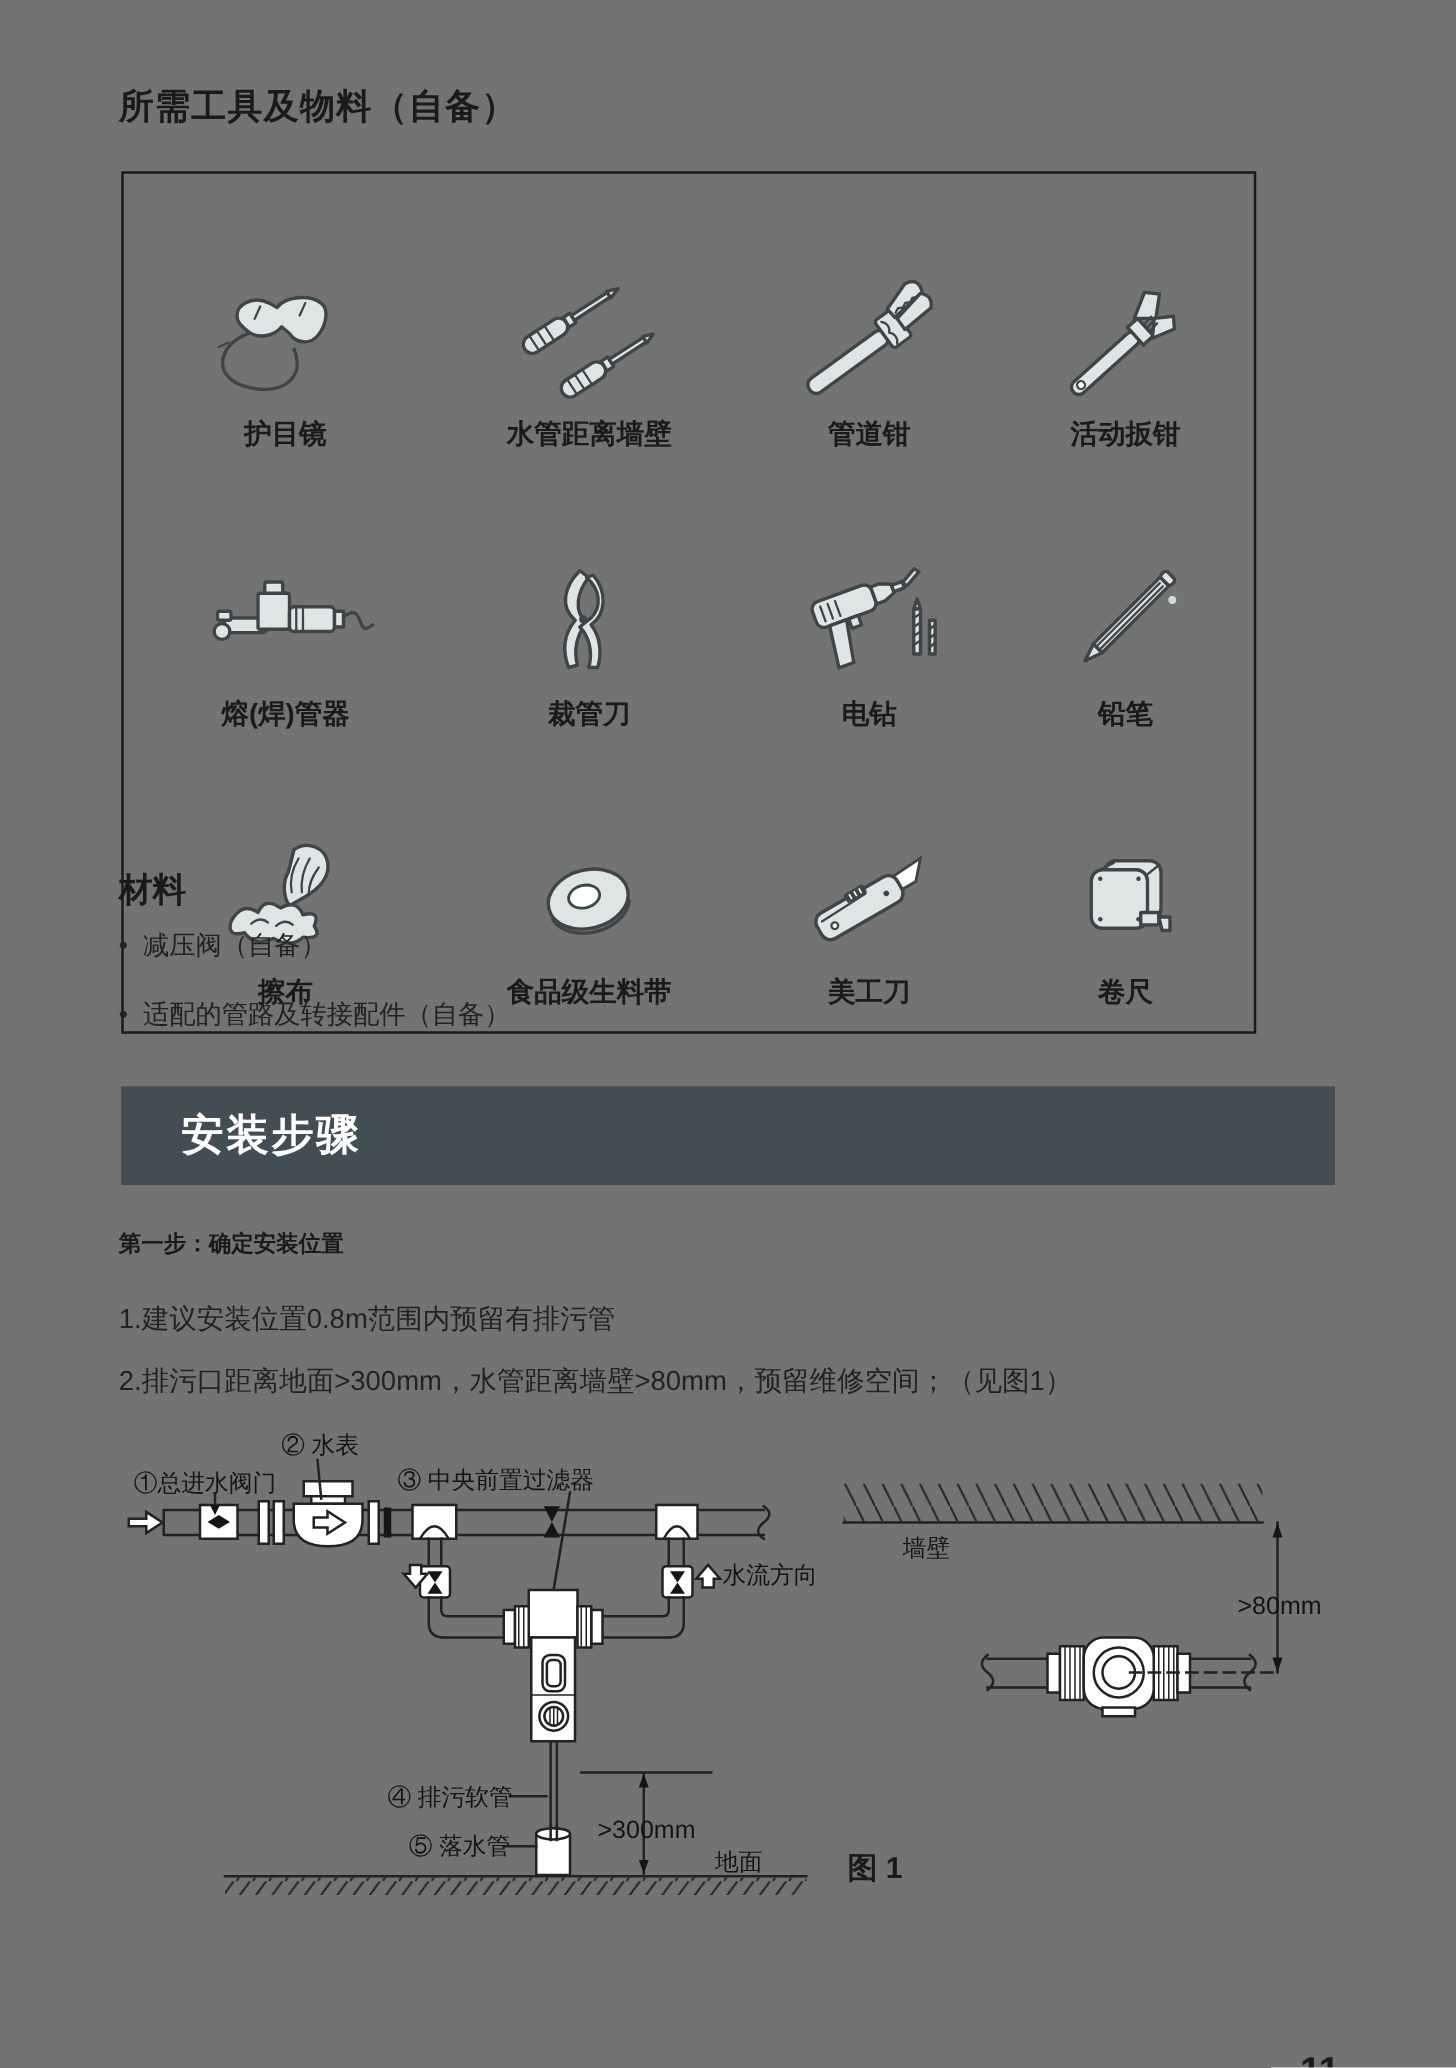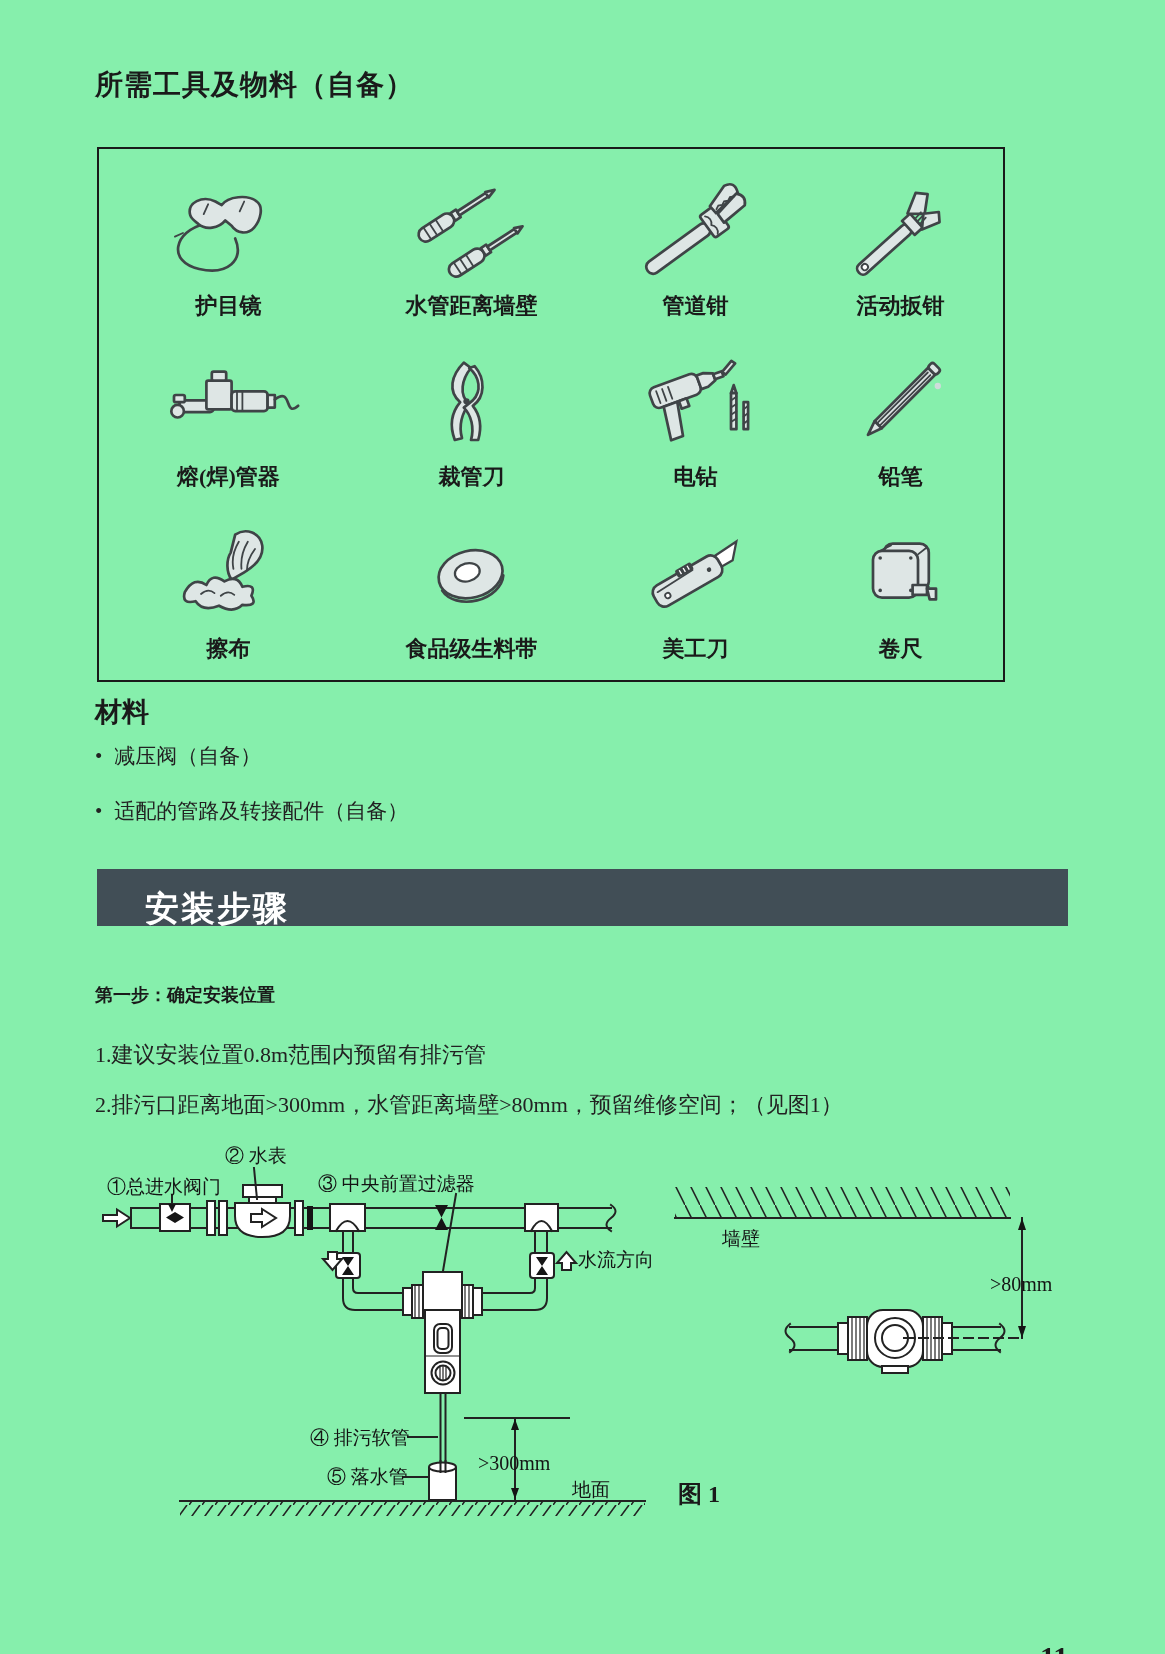--- a/index.html
+++ b/index.html
@@ -1,33 +1,33 @@
 <!DOCTYPE html>
 <html><head>
 <meta charset="utf-8">
 <style>
   html,body{margin:0;padding:0;background:#ffffff;}
   .page{
-    position:relative;width:1165px;height:1654px;background:#86efac;overflow:hidden;
-    font-family:Liberation Serif, serif;color:#1a1a1a;
+    position:relative;width:1165px;height:1654px;background:#737373;overflow:hidden;
+    font-family:Liberation Sans, sans-serif;color:#1a1a1a;
   }
   .doc-title{position:absolute;left:95px;top:66px;font-size:28px;font-weight:bold;letter-spacing:1px;}
   .tools-box{
-    position:absolute;left:97px;top:147px;width:908px;height:535px;border:2px solid #1a1a1a;
+    position:absolute;left:97px;top:137px;width:908px;height:690px;border:2px solid #1a1a1a;
     box-sizing:border-box;display:grid;grid-template-columns:1.12fr 1.05fr .95fr .88fr;
     grid-template-rows:1fr 1fr 1fr;padding:8px 4px;text-align:center;
   }
   .tool-cell{display:flex;flex-direction:column;align-items:center;justify-content:flex-end;padding-bottom:8px;}
   .tool-icon{flex:1;display:flex;align-items:flex-end;justify-content:center;}
   .tool-label{font-size:22px;font-weight:bold;margin-top:4px;white-space:nowrap;}
   .materials-heading{position:absolute;left:95px;top:694px;font-size:27px;font-weight:bold;text-align:center;}
   .materials-list{position:absolute;left:95px;top:742px;font-size:21px;color:#222;}
   .materials-item{margin-bottom:27px;}
   .materials-item .bullet{margin-right:12px;}
-  .section-bar{position:absolute;left:97px;top:869px;width:971px;height:57px;background:#414e56;}
+  .section-bar{position:absolute;left:97px;top:869px;width:971px;height:79px;background:#414e56;}
   .section-bar-title{position:absolute;left:48px;top:0;height:79px;line-height:79px;color:#ffffff;font-size:34px;font-weight:bold;letter-spacing:2px;}
   .step-heading{position:absolute;left:95px;top:983px;font-size:18px;font-weight:bold;}
   .step-line1{position:absolute;left:95px;top:1040px;font-size:22px;color:#222;}
   .step-line2{position:absolute;left:95px;top:1090px;font-size:22px;color:#222;}
   .fig-left{position:absolute;left:85px;top:1085px;}
   .fig-right{position:absolute;left:670px;top:1085px;}
   .fig-caption{position:absolute;left:678px;top:1478px;font-size:24px;font-weight:bold;}
   .page-number{position:absolute;left:1040px;top:1640px;font-size:30px;font-weight:bold;}
   
   .ti{fill:#dee6e5;stroke:#3f4447;stroke-width:3;stroke-linejoin:round;stroke-linecap:round;}

